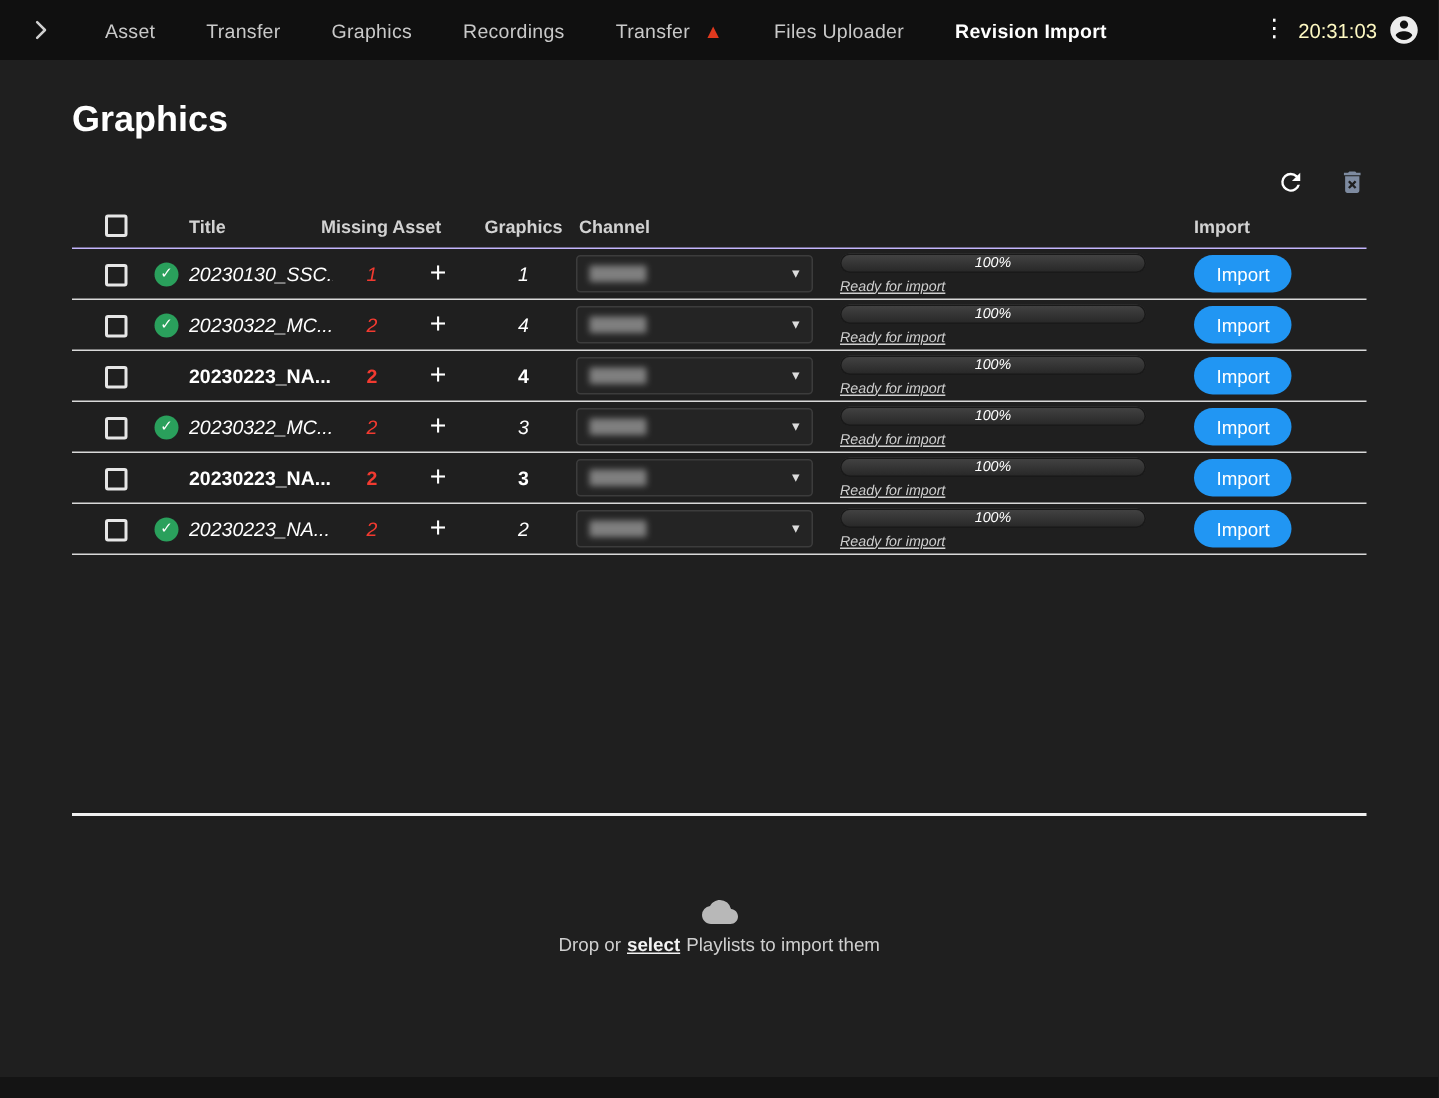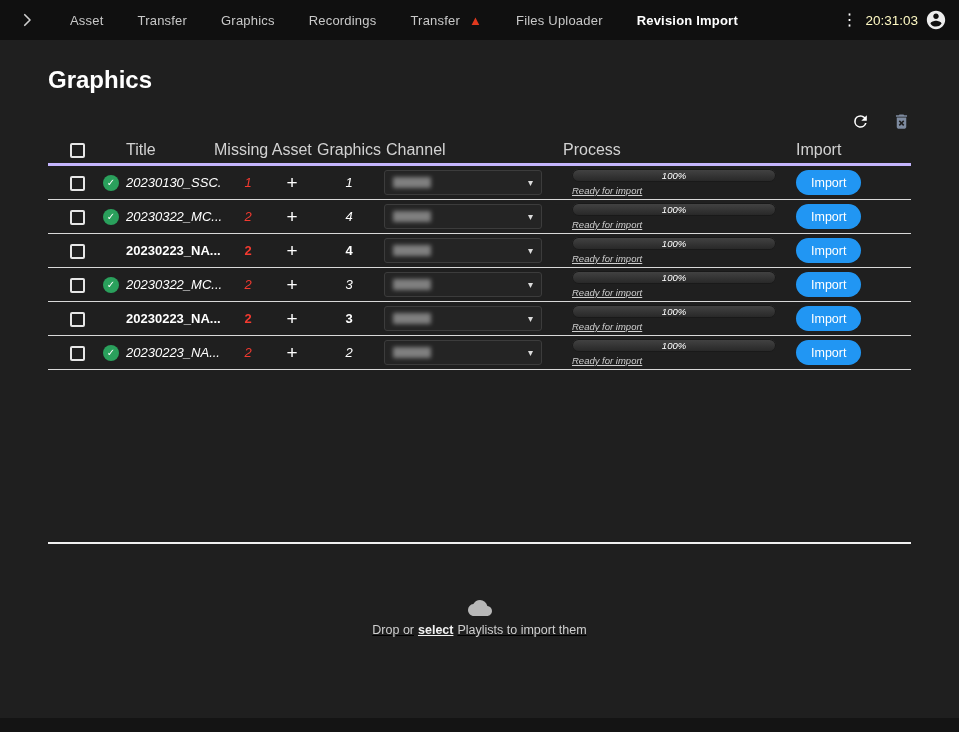--- a/index.html
+++ b/index.html
@@ -33,21 +33,21 @@
   .toolbar { display: flex; justify-content: flex-end; align-items: center; gap: 22px; height: 30px; margin-top: 12px; }
   .icon-btn { cursor: pointer; display: flex; }
   .icon-btn svg { width: 19px; height: 19px; display: block; }
 
   
   .thead, .trow {
     display: grid;
     grid-template-columns: 48px 30px 100px 44px 44px 70px 172px 240px 1fr;
     align-items: center;
   }
-  .thead { height: 30px; border-bottom: 3px solid #c4b5fd; color: #d2d2d2; font-size: 16px; }
+  .thead { height: 30px; border-bottom: 1px solid #c4b5fd; color: #d2d2d2; font-size: 12px; font-weight: bold; }
   .trow  { height: 34px; border-bottom: 1px solid #d9d9d9; color: #ffffff; font-size: 13px; }
 
   .h-check, .c-check { padding-left: 22px; grid-column: 1; }
   .h-title { grid-column: 3; }
   .h-missing { grid-column: 4 / 6; margin-left: -12px; }
   .h-rev { grid-column: 6; text-align: center; }
   .h-channel { grid-column: 7; padding-left: 2px; }
   .h-process { grid-column: 8; padding-left: 7px; }
   .h-import { grid-column: 9; }
 
@@ -71,21 +71,21 @@
   .row-italic .title-text, .row-italic .revision, .row-italic .missing-count { font-style: italic; }
   .row-bold  .title-text, .row-bold  .revision, .row-bold  .missing-count { font-weight: 700; }
 
   .select {
     width: 158px; height: 25px; background: #242424; border: 1px solid #3c3c3c; border-radius: 3px;
     display: flex; align-items: center; justify-content: space-between; padding: 0 8px; cursor: pointer;
   }
   .blur-val { width: 38px; height: 11px; background: #969696; opacity: .8; border-radius: 1px; filter: blur(2px); }
   .caret { color: #dcdcdc; font-size: 10px; line-height: 10px; }
 
-  .progress-wrap { width: 204px; margin-left: 16px; }
+  .progress-wrap { width: 204px; margin-left: 4px; }
   .pbar {
     position: relative; height: 13px; border-radius: 7px;
     background: linear-gradient(180deg, #444444, #262626);
     box-shadow: inset 0 0 0 1px #191919;
   }
   .pct {
     position: absolute; inset: 0; display: flex; align-items: center; justify-content: center;
     font-size: 9.5px; font-style: italic; color: #ffffff;
   }
   .pstatus {
@@ -94,21 +94,21 @@
   }
 
   .import-btn {
     height: 25px; padding: 0 15px; border: none; border-radius: 13px; background: #2196f3;
     color: #ffffff; font-size: 12.5px; font-family: inherit; cursor: pointer;
   }
 
   .bottom-divider { height: 2px; background: #f0f0f0; margin-top: 172px; }
 
   
-  .dropzone { display: flex; flex-direction: column; align-items: center; margin-top: 54px; gap: 5px; cursor: pointer; text-decoration: underline; }
+  .dropzone { display: flex; flex-direction: column; align-items: center; margin-top: 54px; gap: 5px; cursor: pointer; }
   .cloud svg { width: 26px; height: 20px; display: block; }
   .drop-text { color: #cfcfcf; font-size: 12.5px; margin: 0; }
   .select-link { color: #f2f2f2; font-weight: 700; text-decoration: underline; margin: 0 4px; cursor: pointer; }
 
   .bottom-strip { position: absolute; left: 0; right: 0; bottom: 0; height: 14px; background: #141414; }
 </style>
 </head>
 <body>
 
 <div class="app">
@@ -156,21 +156,20 @@
           </svg>
       </span>
     </div>
 
     <div class="thead">
       <div class="h-check"><span class="checkbox"></span></div>
       <div class="h-title">Title</div>
       <div class="h-missing">Missing Asset</div>
       <div class="h-rev">Graphics</div>
       <div class="h-channel">Channel</div>
-      <div class="h-process">Process</div>
       <div class="h-import">Import</div>
     </div>
 
     <div class="tbody">
         <div class="trow row-italic">
     <div class="c-check"><span class="checkbox"></span></div>
     <div class="c-status">
             <span class="check-circle">✓</span>
           </div>
     <div class="c-title">

